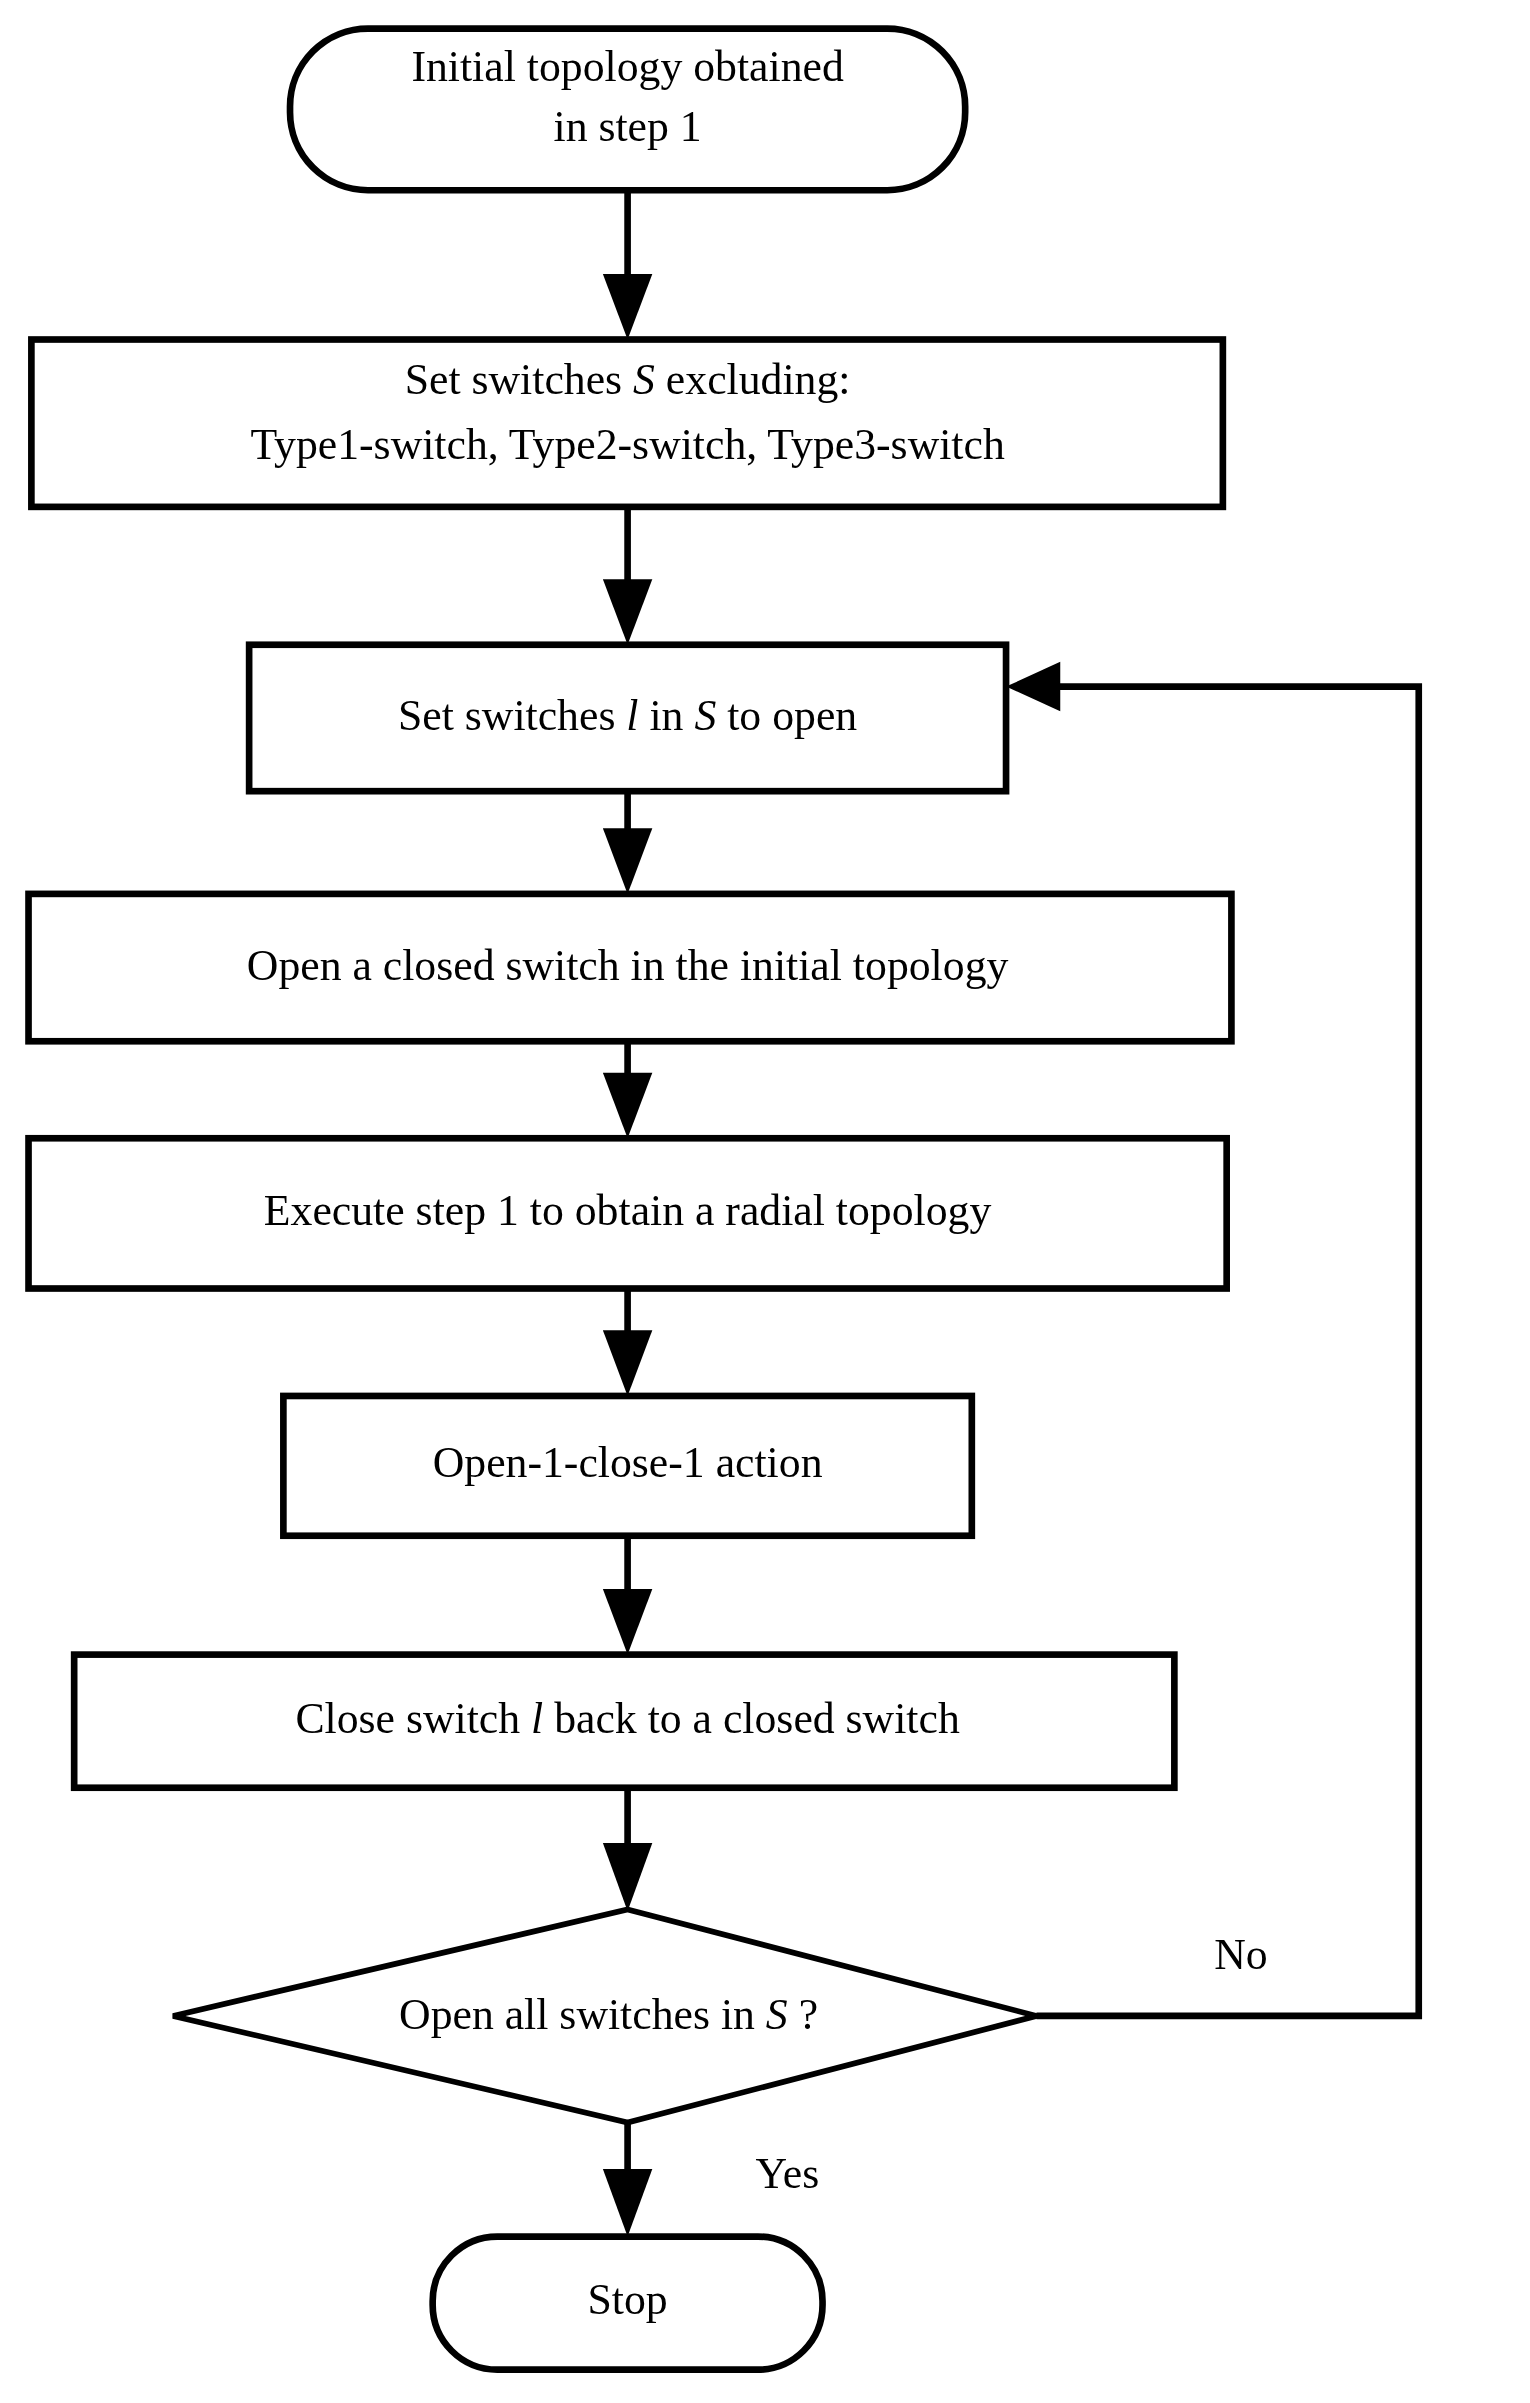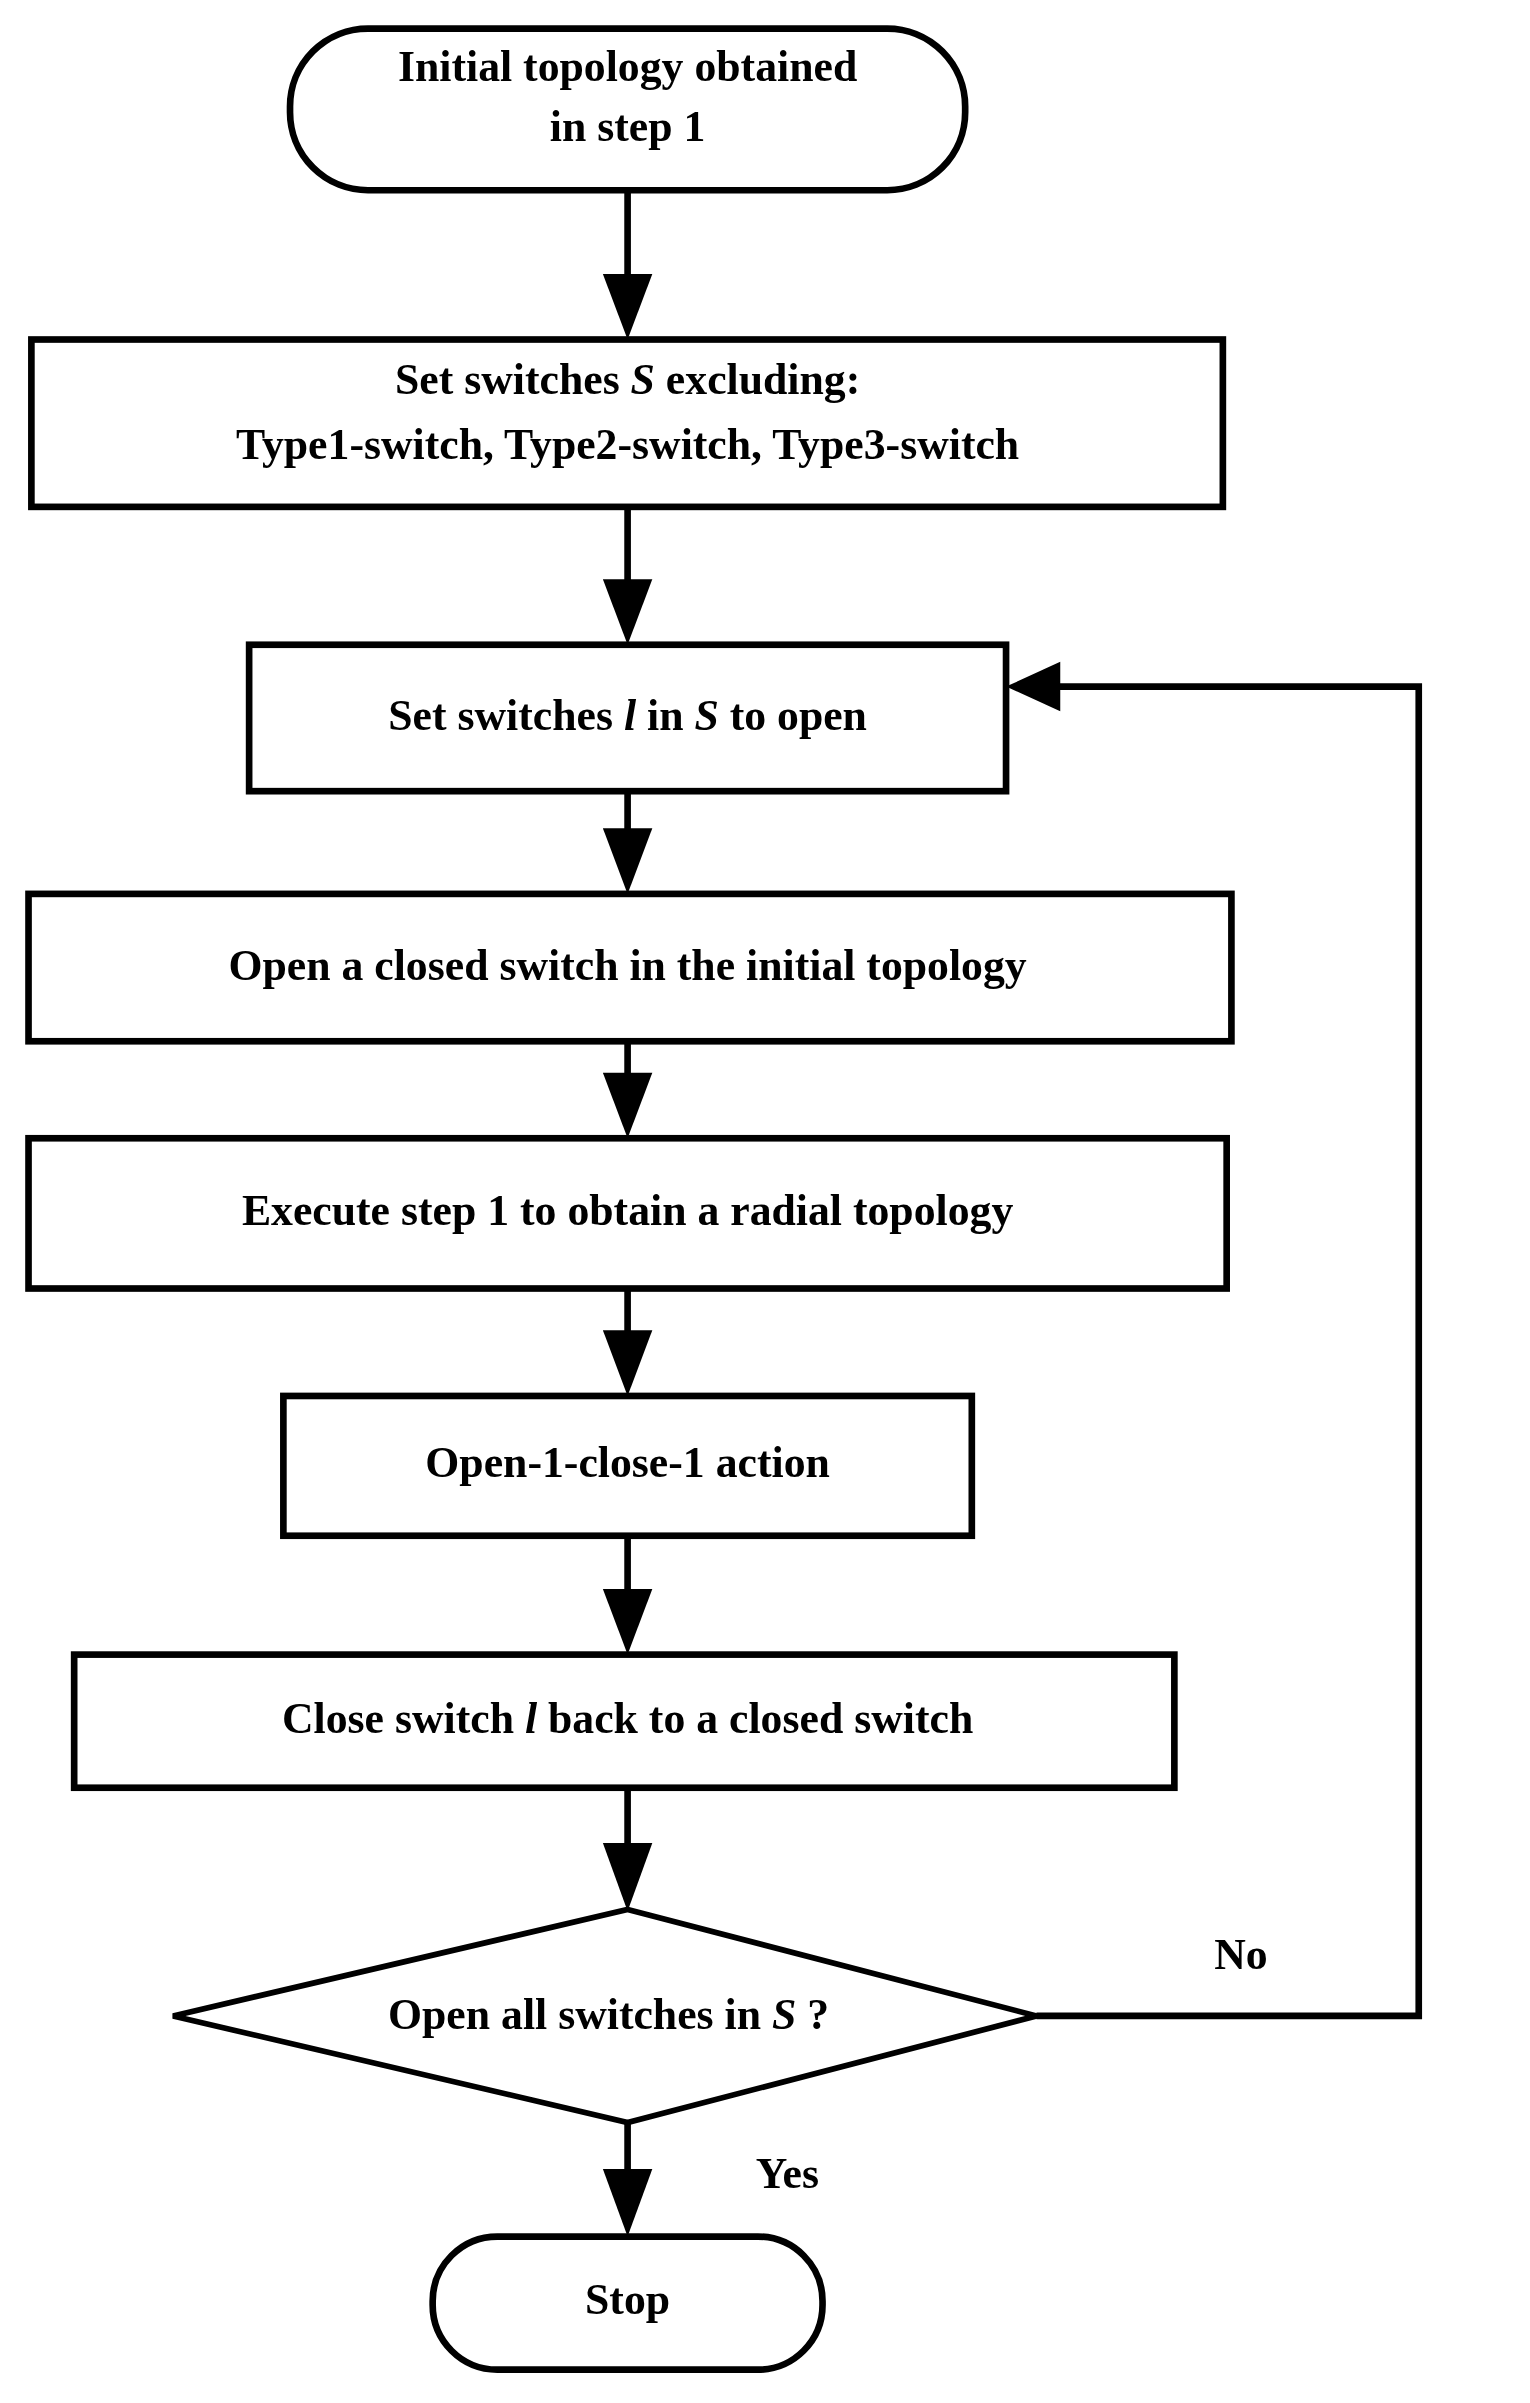--- a/index.html
+++ b/index.html
@@ -11,21 +11,20 @@
     width: 1530px;
     height: 2403px;
     font-family: "Liberation Serif", "DejaVu Serif", serif;
     overflow: hidden;
   }
   #flowchart-root {
     position: relative;
     width: 1255px;
     height: 2403px;
     background: #ffffff;
-    font-weight: bold;
   }
   svg#flow-svg {
     display: block;
     width: 1530px;
     height: 2403px;
   }
   .node-shape {
     fill: #ffffff;
     stroke: #000000;
     stroke-width: 7;

